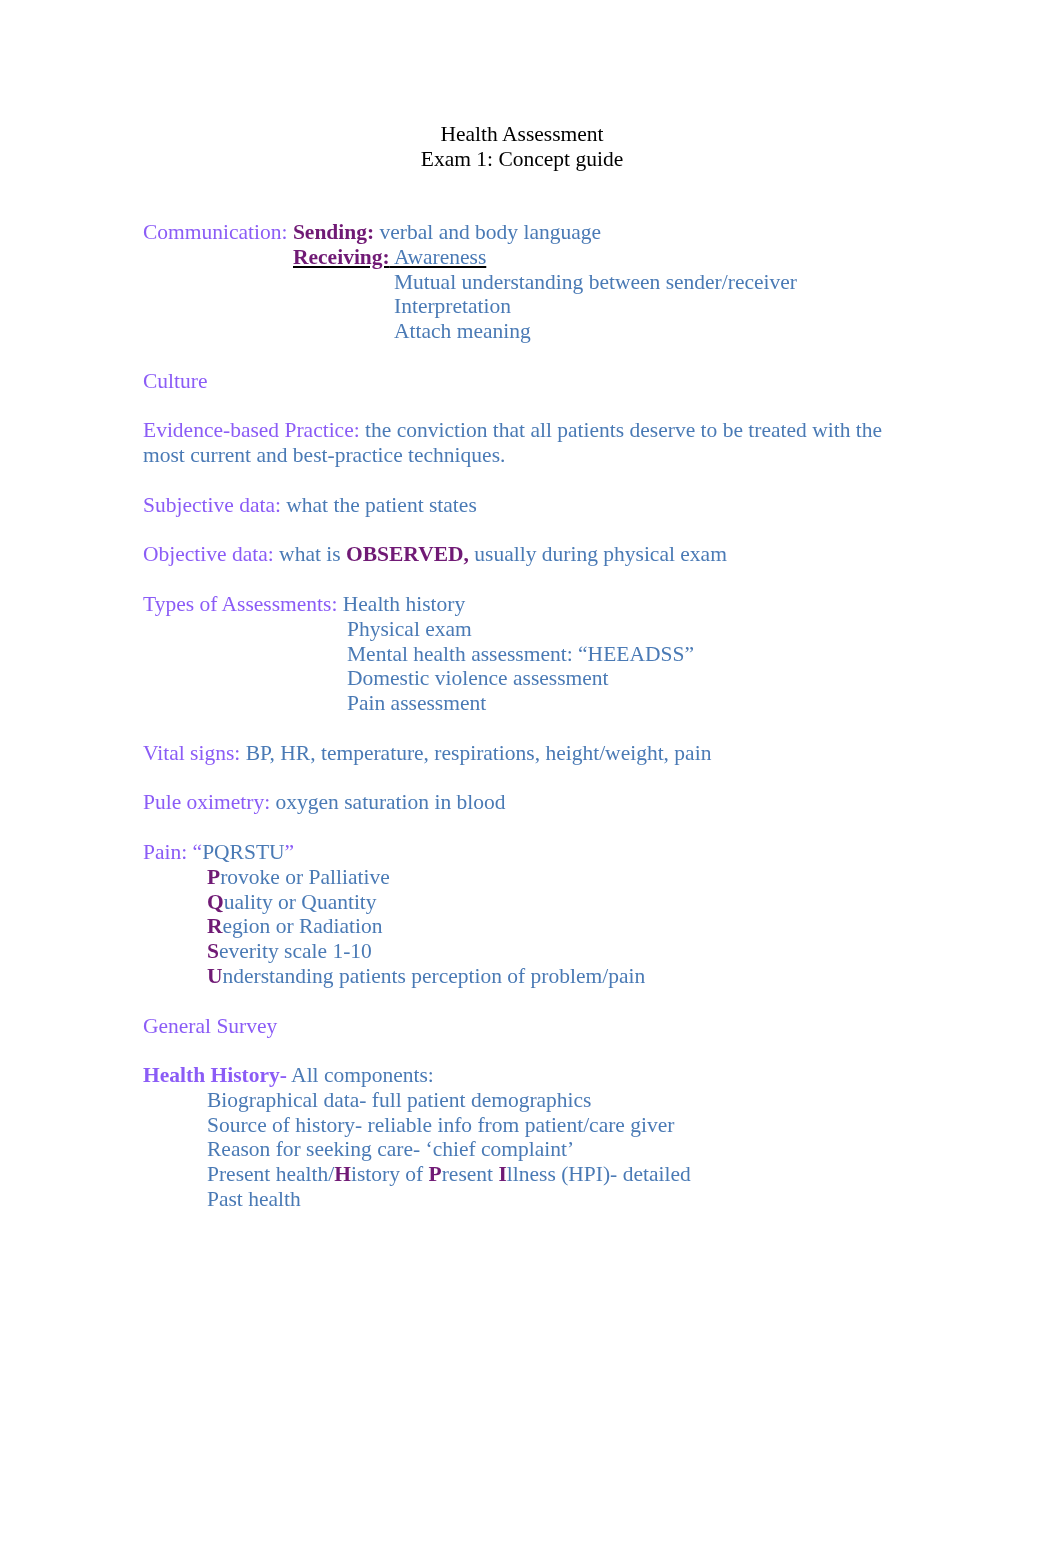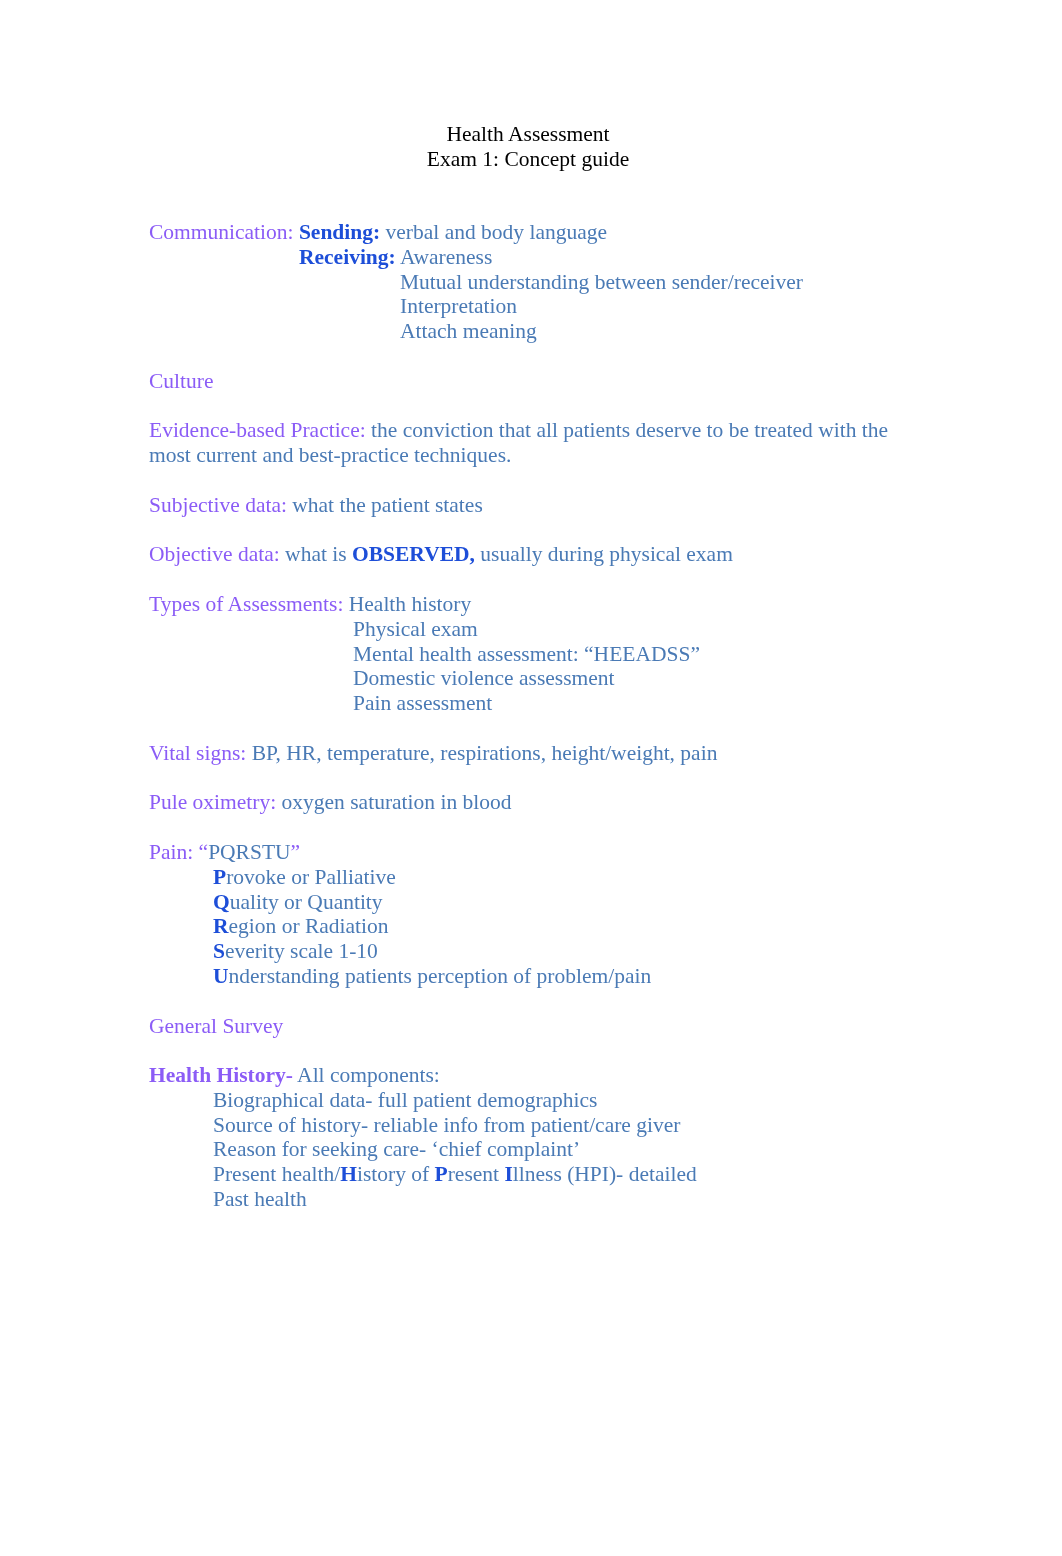--- a/index.html
+++ b/index.html
@@ -15,21 +15,21 @@
   .page {
     position: relative;
     width: 1062px;
     height: 1556px;
     background: #ffffff;
     overflow: hidden;
     box-sizing: border-box;
   }
   .content {
     position: absolute;
-    left: 149px;
+    left: 143px;
     top: 122px;
     width: 740px;
   }
   .doc-title {
     text-align: center;
     font-size: 21.5px;
     line-height: 25px;
     color: #000000;
     margin-left: 18px;
   }
@@ -39,25 +39,25 @@
     line-height: 24.8px;
     color: #000000;
     margin: 0;
   }
   .para + .para { margin-top: 0; }
   .blank {
     height: 24.8px;
   }
   .blk { color: #8b5cf6; }
   .blu { color: #4a7ab5; }
-  .blu-bold { color: #1d4ed8; font-weight: bold; }
+  .blu-bold { color: #701a75; font-weight: bold; }
   .bold { font-weight: bold; }
   
   .ind-tab1 { padding-left: 64px; font-family: Liberation Serif, serif; }     
-  .ind-tab2 { padding-left: 150px; }    
+  .ind-tab2 { padding-left: 150px; text-decoration: underline; }    
   .ind-tab3 { padding-left: 204px; }    
   .ind-tab4 { padding-left: 251px; }
 </style>
 </head>
 <body>
 
 <div class="page">
   <div class="content">
 
     <div class="doc-title">Health Assessment</div>

